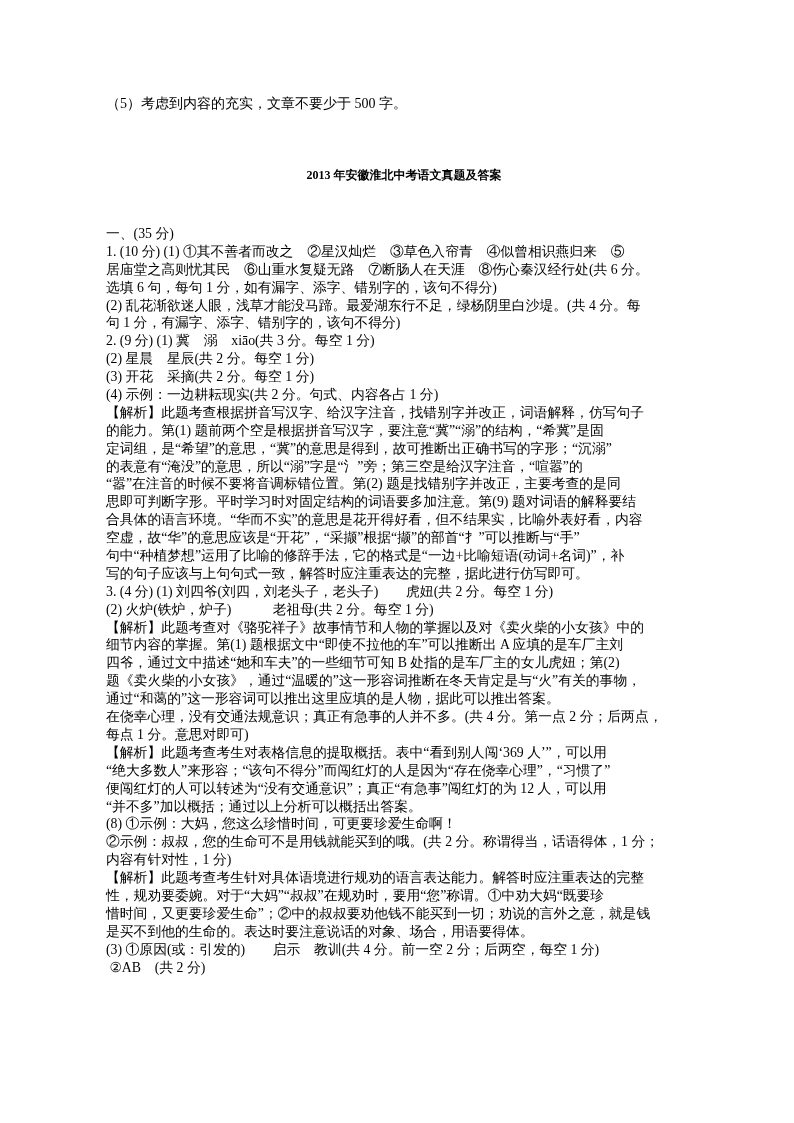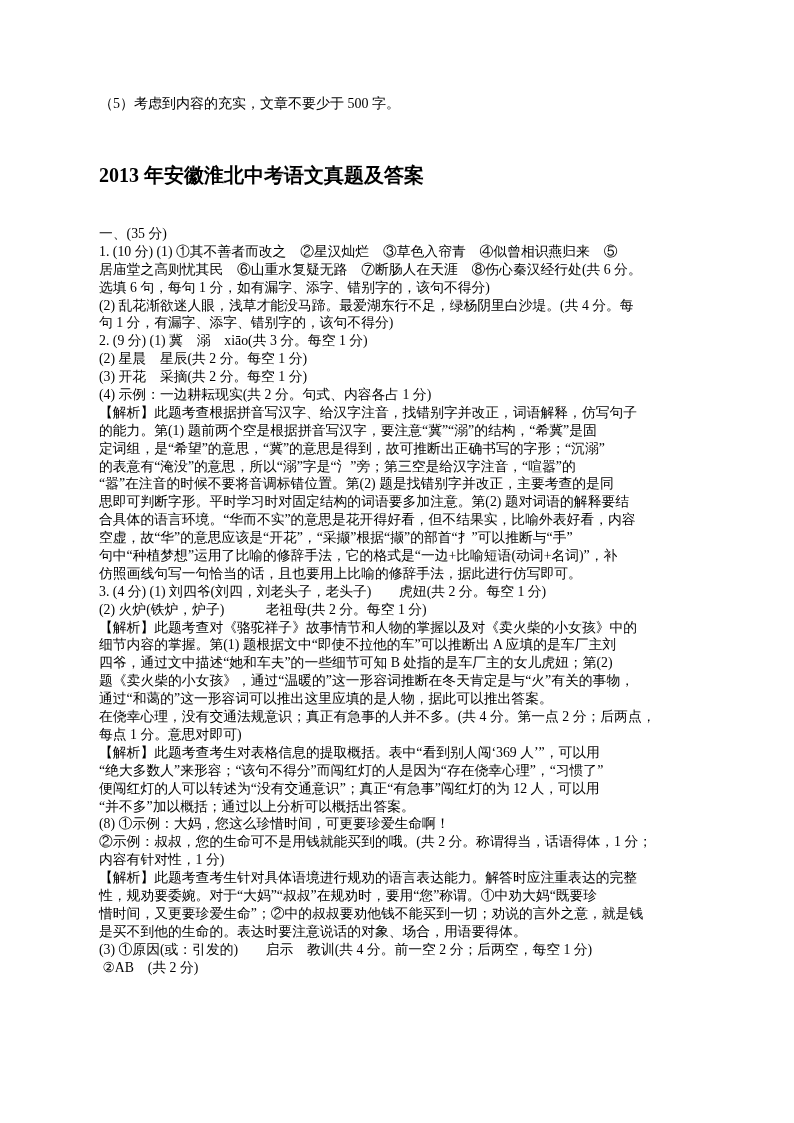--- a/index.html
+++ b/index.html
@@ -11,33 +11,34 @@
     position: relative;
     width: 794px;
     height: 1123px;
     background: #ffffff;
     color: #000000;
     font-family: "Liberation Serif", "DejaVu Serif", serif;
     overflow: hidden;
   }
   .content {
     position: absolute;
-    left: 99px;
+    left: 106px;
     top: 95px;
     width: 596px;
   }
   .top-line {
     font-size: 14px;
     line-height: 18px;
     white-space: pre;
   }
   .doc-title {
     margin: 52px 0 0 0;
     padding: 0;
-    font-size: 20px;
+    text-align: center;
+    font-size: 12px;
     font-weight: bold;
     line-height: 21px;
     white-space: pre;
   }
   .body-block {
     margin-top: 39px;
   }
   .body-block .line {
     font-size: 13.8px;
     line-height: 17.9px;
@@ -61,25 +62,25 @@
         <div class="line">句 1 分，有漏字、添字、错别字的，该句不得分)</div>
         <div class="line">2. (9 分) (1) 冀　溺　xiāo(共 3 分。每空 1 分)</div>
         <div class="line">(2) 星晨　星辰(共 2 分。每空 1 分)</div>
         <div class="line">(3) 开花　采摘(共 2 分。每空 1 分)</div>
         <div class="line">(4) 示例：一边耕耘现实(共 2 分。句式、内容各占 1 分)</div>
         <div class="line">【解析】此题考查根据拼音写汉字、给汉字注音，找错别字并改正，词语解释，仿写句子</div>
         <div class="line">的能力。第(1) 题前两个空是根据拼音写汉字，要注意“冀”“溺”的结构，“希冀”是固</div>
         <div class="line">定词组，是“希望”的意思，“冀”的意思是得到，故可推断出正确书写的字形；“沉溺”</div>
         <div class="line">的表意有“淹没”的意思，所以“溺”字是“氵”旁；第三空是给汉字注音，“喧嚣”的</div>
         <div class="line">“嚣”在注音的时候不要将音调标错位置。第(2) 题是找错别字并改正，主要考查的是同</div>
-        <div class="line">思即可判断字形。平时学习时对固定结构的词语要多加注意。第(2) 题对词语的解释要结</div>
+        <div class="line">思即可判断字形。平时学习时对固定结构的词语要多加注意。第(9) 题对词语的解释要结</div>
         <div class="line">合具体的语言环境。“华而不实”的意思是花开得好看，但不结果实，比喻外表好看，内容</div>
         <div class="line">空虚，故“华”的意思应该是“开花”，“采撷”根据“撷”的部首“扌”可以推断与“手”</div>
         <div class="line">句中“种植梦想”运用了比喻的修辞手法，它的格式是“一边+比喻短语(动词+名词)”，补</div>
-        <div class="line">仿照画线句写一句恰当的话，且也要用上比喻的修辞手法，据此进行仿写即可。</div>
+        <div class="line">写的句子应该与上句句式一致，解答时应注重表达的完整，据此进行仿写即可。</div>
         <div class="line">3. (4 分) (1) 刘四爷(刘四，刘老头子，老头子)　　虎妞(共 2 分。每空 1 分)</div>
         <div class="line">(2) 火炉(铁炉，炉子)　　　老祖母(共 2 分。每空 1 分)</div>
         <div class="line">【解析】此题考查对《骆驼祥子》故事情节和人物的掌握以及对《卖火柴的小女孩》中的</div>
         <div class="line">细节内容的掌握。第(1) 题根据文中“即使不拉他的车”可以推断出 A 应填的是车厂主刘</div>
         <div class="line">四爷，通过文中描述“她和车夫”的一些细节可知 B 处指的是车厂主的女儿虎妞；第(2)</div>
         <div class="line">题《卖火柴的小女孩》，通过“温暖的”这一形容词推断在冬天肯定是与“火”有关的事物，</div>
         <div class="line">通过“和蔼的”这一形容词可以推出这里应填的是人物，据此可以推出答案。</div>
         <div class="line">在侥幸心理，没有交通法规意识；真正有急事的人并不多。(共 4 分。第一点 2 分；后两点，</div>
         <div class="line">每点 1 分。意思对即可)</div>
         <div class="line">【解析】此题考查考生对表格信息的提取概括。表中“看到别人闯‘369 人’”，可以用</div>

